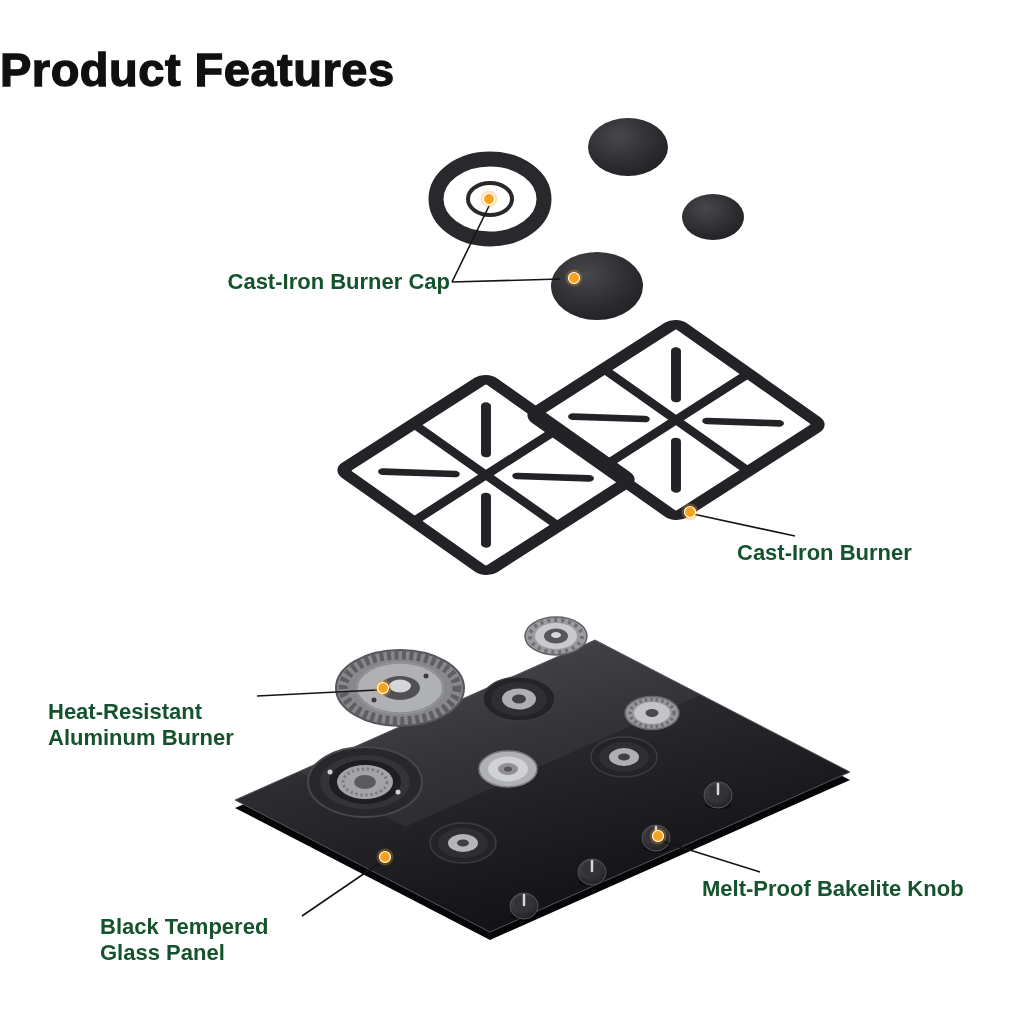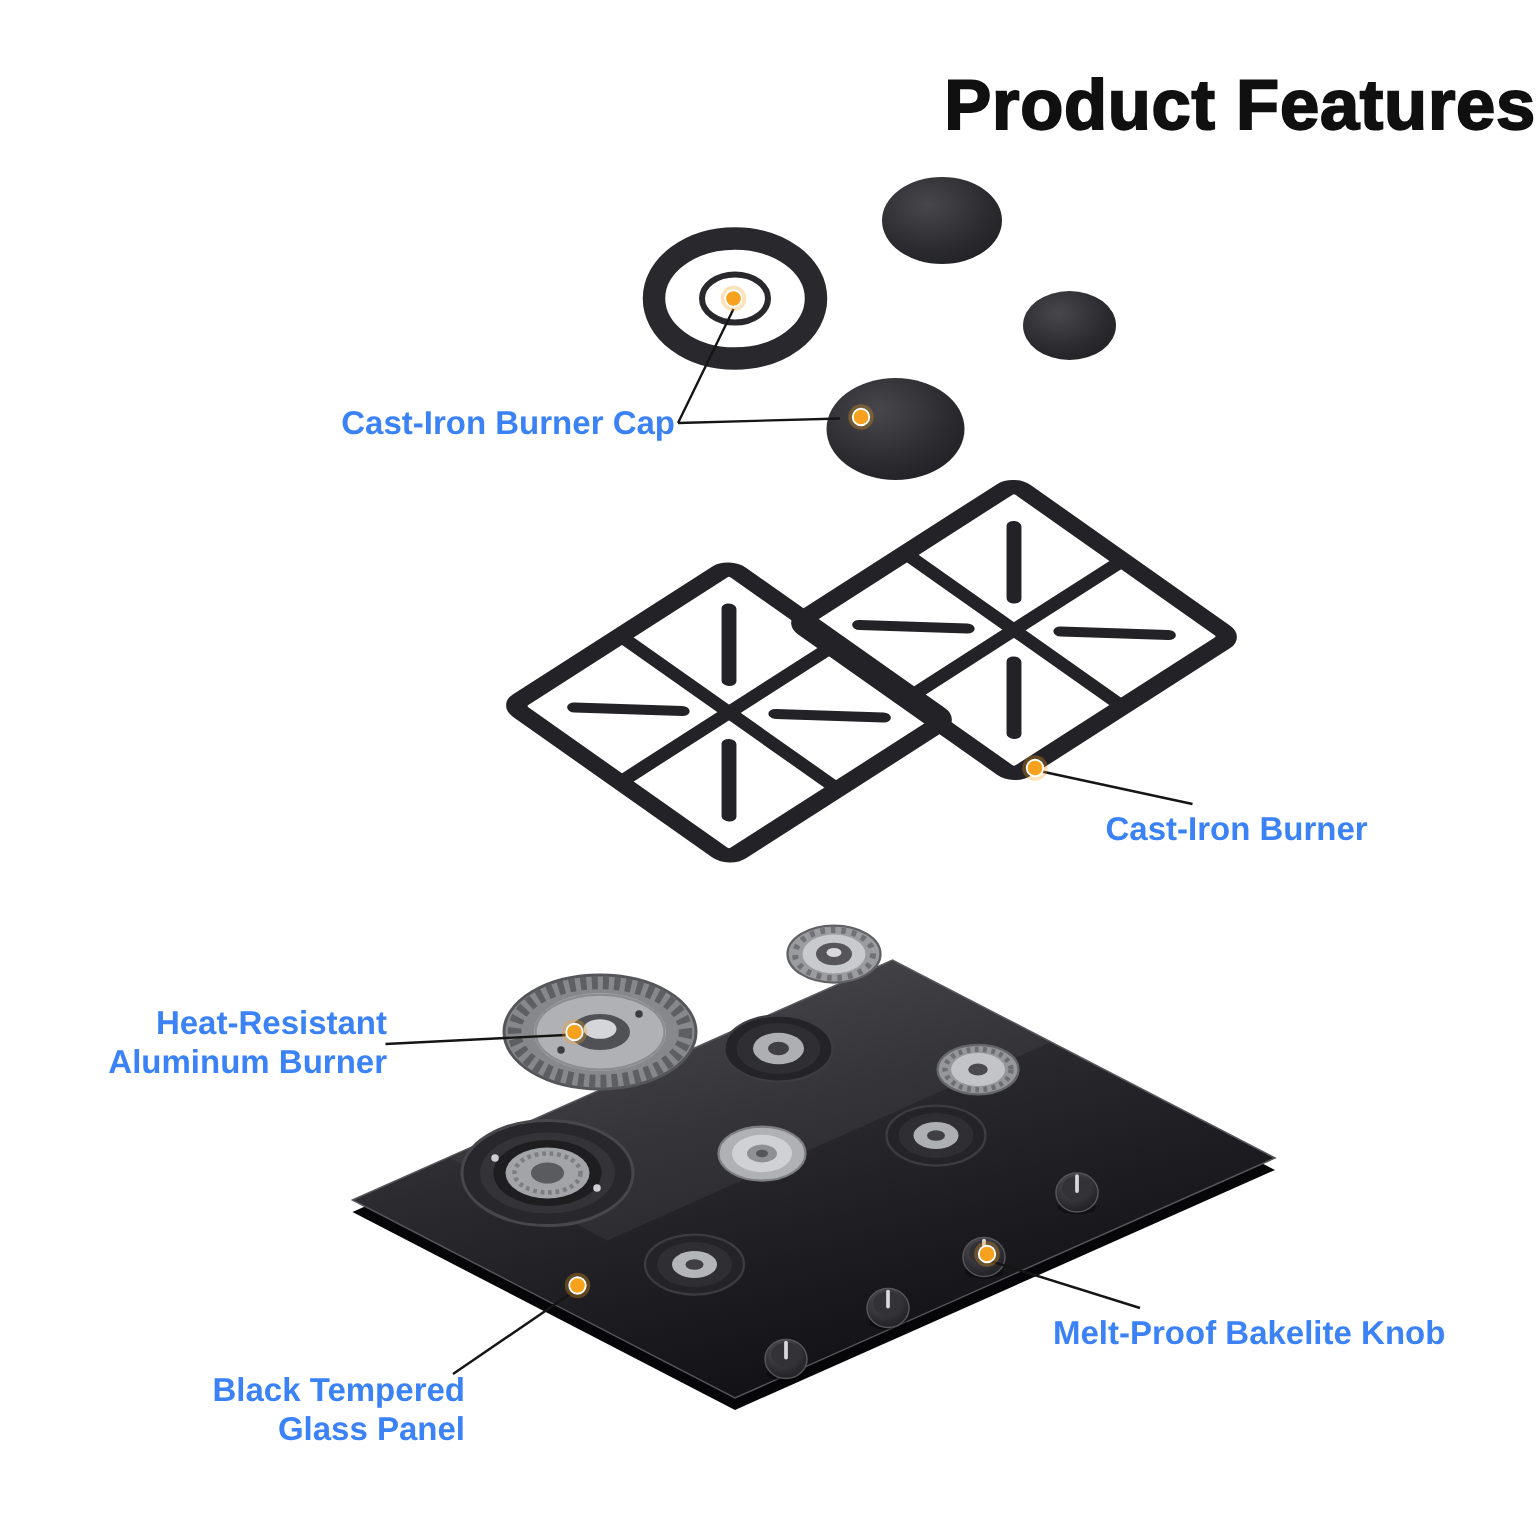--- a/index.html
+++ b/index.html
@@ -1,33 +1,33 @@
 <!DOCTYPE html>
 <html><head>
 <meta charset="utf-8">
 <style>
   html,body{margin:0;padding:0;background:#ffffff;}
   .canvas{
     position:relative;width:1024px;height:1024px;background:#ffffff;
     font-family:"Liberation Sans",sans-serif;overflow:hidden;color:#111;
   }
   .page-title{
-    position:absolute;top:42px;left:0;right:0;text-align:right;
+    position:absolute;top:42px;left:0;right:0;text-align:left;
     font-size:47px;font-weight:900;letter-spacing:.5px;color:#101010;
     -webkit-text-stroke:1.3px #101010;
   }
   .diagram-svg{position:absolute;left:0;top:0;}
   .callout-label{
     position:absolute;font-weight:700;font-size:22px;line-height:1.2;
-    color:#3b82f6;white-space:pre-line;
+    color:#14532d;white-space:pre-line;
   }
   .lbl-burner-cap{left:210px;top:269px;width:240px;text-align:right;}
   .lbl-grate{left:737px;top:540px;}
-  .lbl-aluminum{left:48px;top:669px;width:210px;text-align:right;}
-  .lbl-glass{left:100px;top:914px;width:210px;text-align:right;}
+  .lbl-aluminum{left:48px;top:699px;width:210px;text-align:left;}
+  .lbl-glass{left:100px;top:914px;width:210px;text-align:left;}
   .lbl-knob{left:702px;top:876px;text-align:right;}
   .callout{stroke:#151515;stroke-width:1.6;fill:none;}
 </style>
 </head>
 <body>
 
 <div class="canvas">
 
   <div class="page-title">Product Features</div>
 

